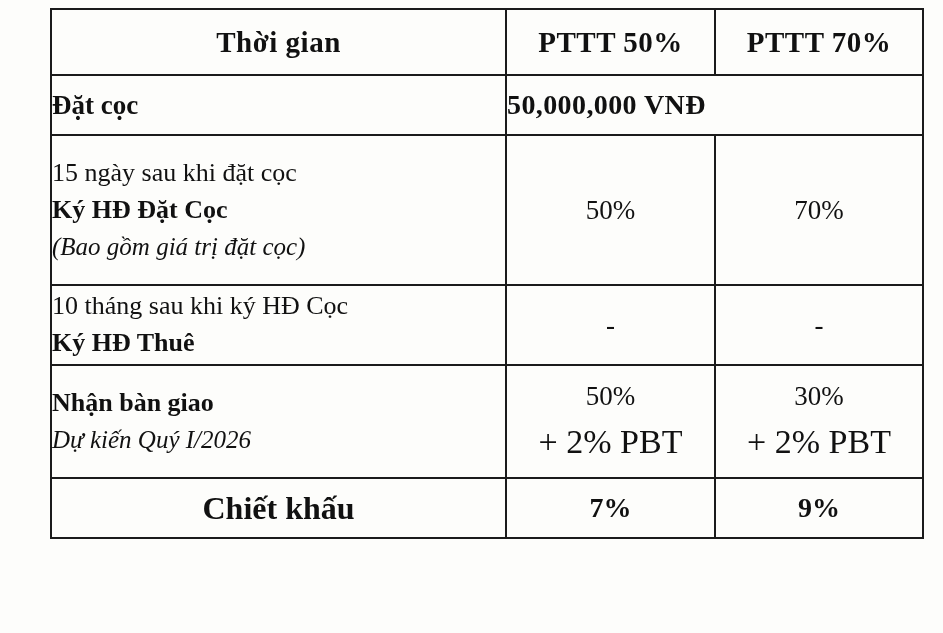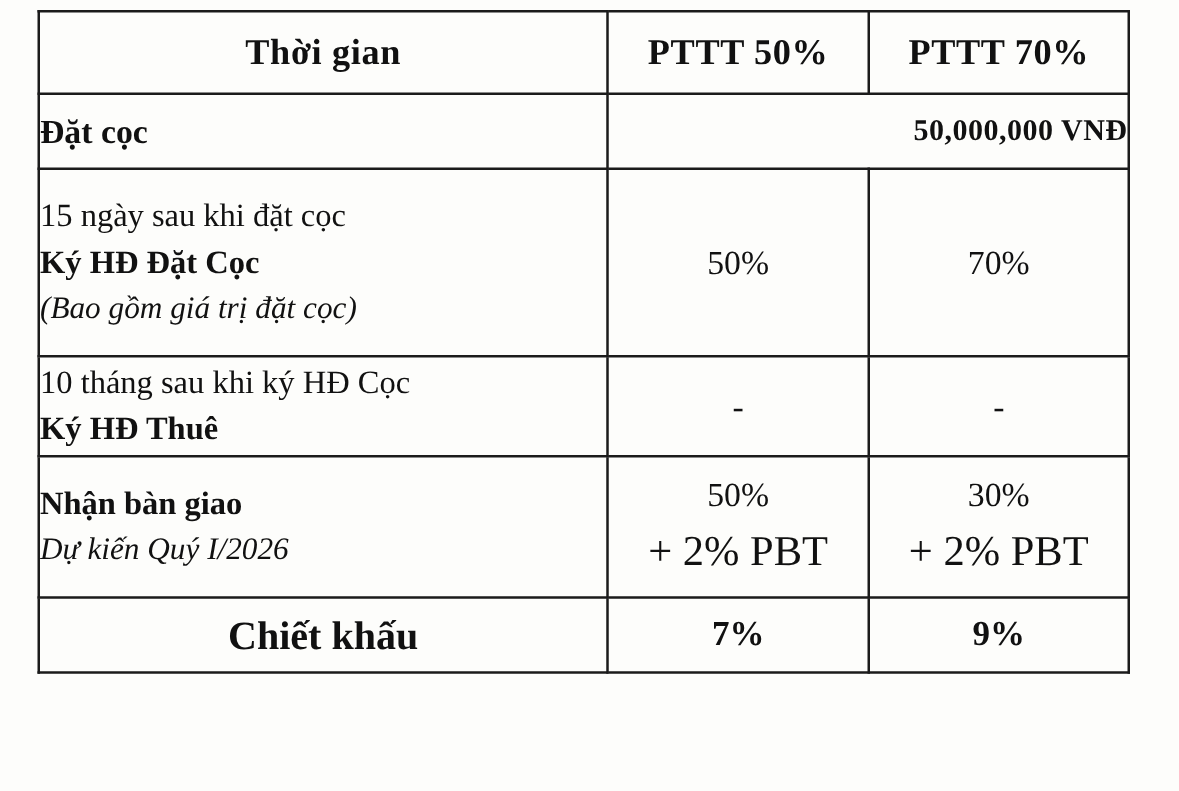--- a/index.html
+++ b/index.html
@@ -17,21 +17,21 @@
 
   .sheet {
     position: relative;
     width: 943px;
     height: 633px;
     background: #fdfdfb;
   }
 
   .payment-table {
     position: absolute;
-    left: 30px;
+    left: 50px;
     top: 8px;
     width: 872px;
     border-collapse: collapse;
     table-layout: fixed;
     background: transparent;
     padding-left: 24px;
   }
 
   .payment-table td,
   .payment-table th {
@@ -55,23 +55,23 @@
     padding: 4px 6px;
   }
 
   .deposit-label {
     font-weight: bold;
     font-size: 27px;
     padding: 12px 0 12px 20px;
     height: 58px;
   }
   .deposit-value {
-    text-align: right;
+    text-align: left;
     font-weight: bold;
-    font-size: 24px;
+    font-size: 28px;
     letter-spacing: 0.4px;
   }
 
   .time-cell {
     padding: 14px 0 14px 20px;
     line-height: 1.42;
     margin-left: 16px;
   }
   .line-normal {
     font-size: 26px;

